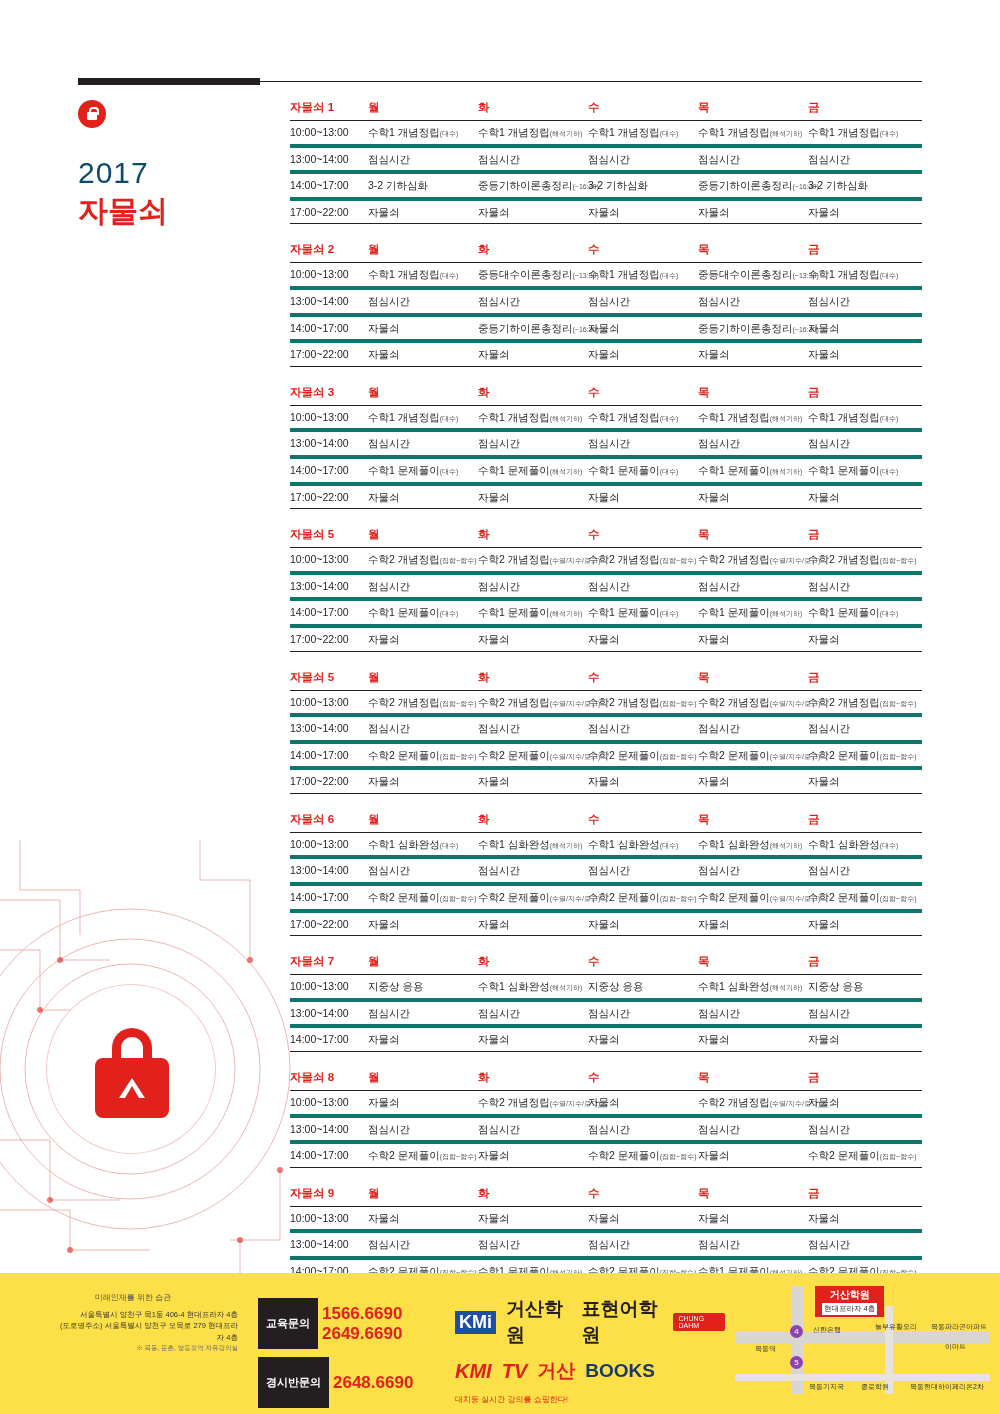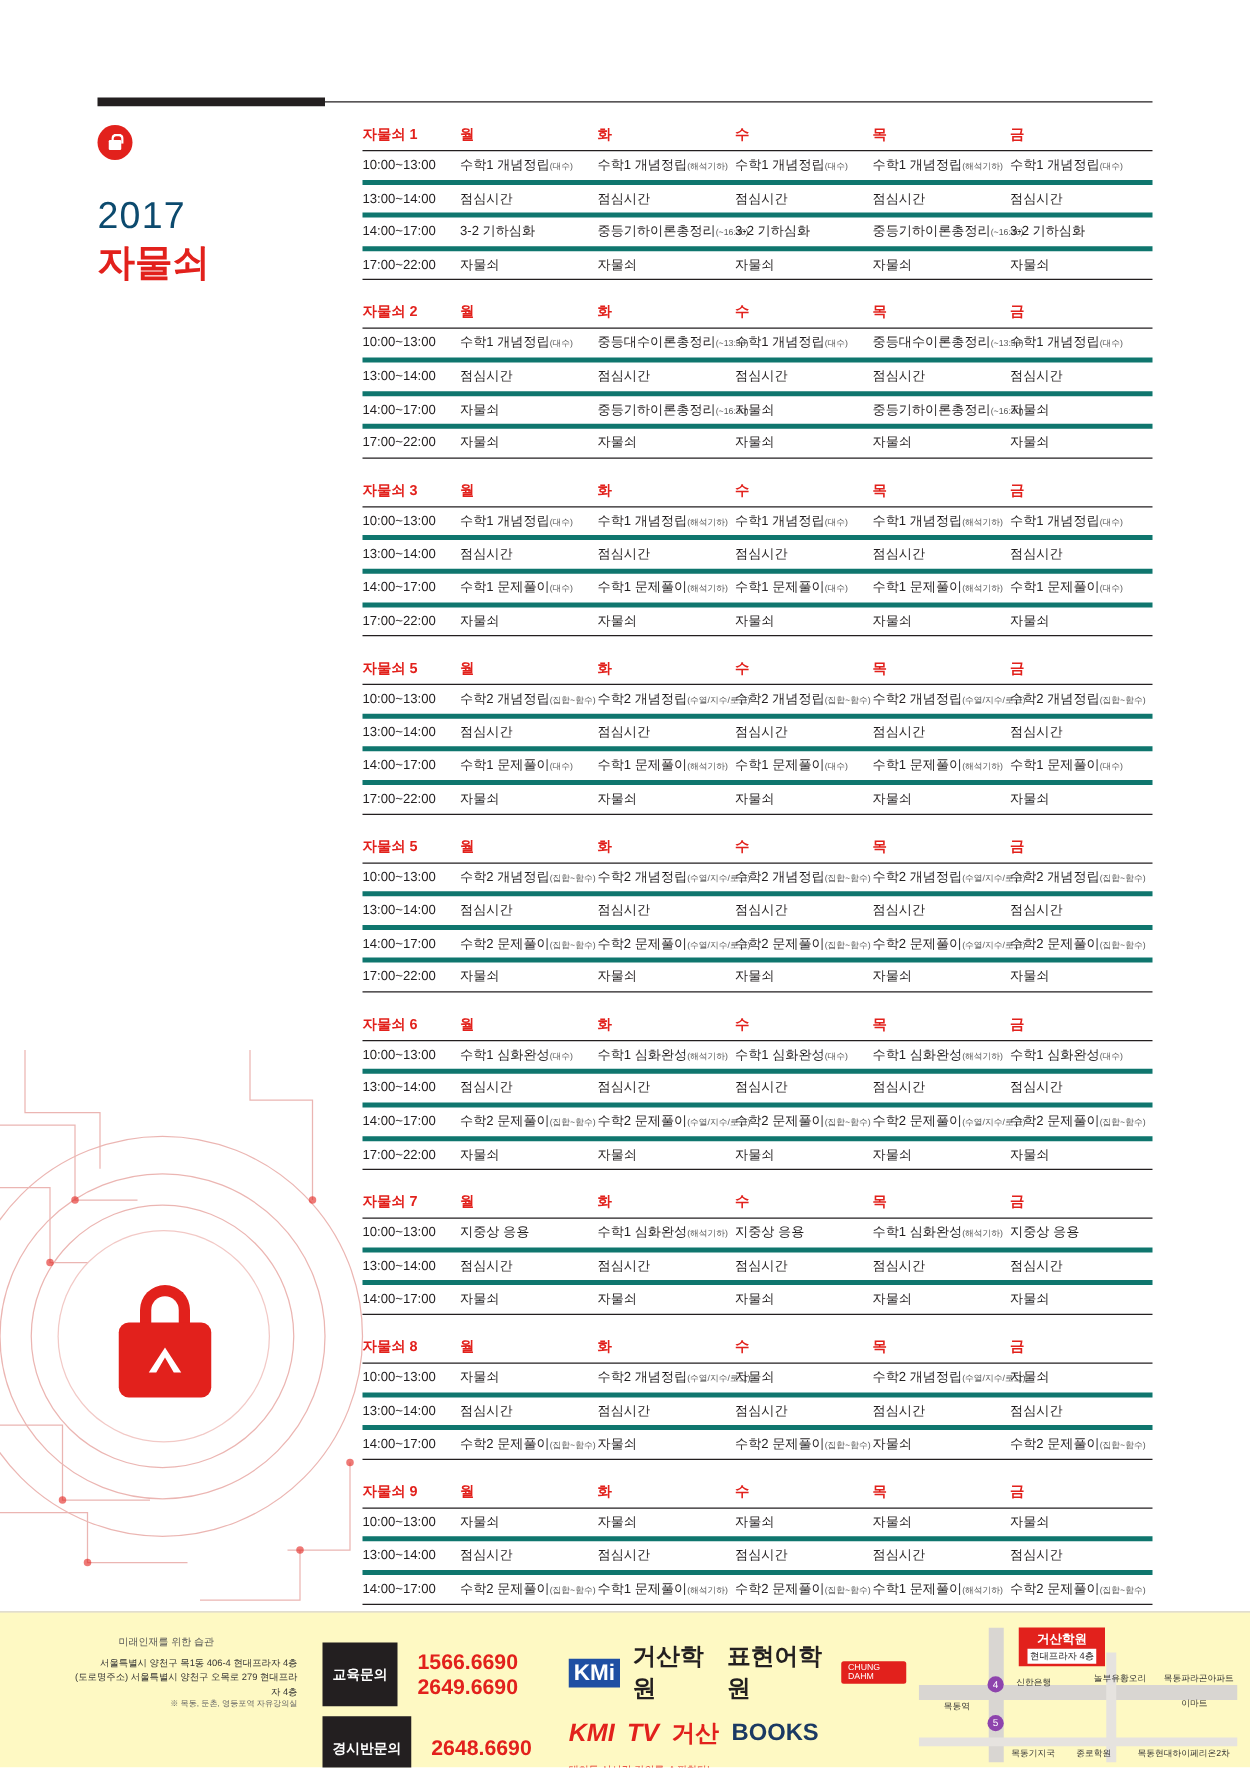--- a/index.html
+++ b/index.html
@@ -94,36 +94,36 @@
   .c1, .c2, .c3, .c4, .c5 { width:110px; flex:0 0 110px; }
   .cell {
     font-size:10.5px; color:#231f20; line-height:1.2;
     white-space:nowrap;
   }
   .cell .sub { font-size:7px; color:#555; }
   .time { font-size:10.5px; color:#231f20; }
 
   
   .footer {
-    position:absolute; left:0; bottom:0; width:1000px; height:125px;
-    background:#fef9c3; border-top:1px solid #d8d4d0;
+    position:absolute; left:0; bottom:0; width:1000px; height:141px;
+    background:#fde047; border-top:1px solid #d8d4d0;
   }
   .f-logo { position:absolute; left:28px; top:18px; width:210px; text-align:center; }
   .f-logo .slogan { font-size:8px; color:#555; margin-bottom:2px; }
   .f-logo .mark { display:flex; align-items:center; justify-content:center; gap:6px; }
   .f-logo .name { font-size:26px; font-weight:700; color:#1b3a63; letter-spacing:-1px; }
   .f-logo .eng { font-size:6.5px; color:#1b3a63; letter-spacing:1.2px; margin-top:1px; }
   .f-addr { font-size:7.5px; color:#333; line-height:1.5; margin-top:6px; text-align:right;margin-left:32px;}
   .f-addr .tiny { font-size:6.5px; color:#666; }
 
   .f-tel { position:absolute; left:258px; top:24px; width:180px; }
   .tel-row { display:flex; align-items:center; margin-bottom:8px; }
   .tel-tag {
     background:#231f20; color:#fff; font-size:11px; font-weight:700;
-    padding:18px 8px; margin-right:16px;
+    padding:18px 8px; margin-right:4px;
   }
   .tel-num { color:#e2211c; font-size:17px; font-weight:700; line-height:1.15; }
   .tel-num .second { display:block; }
 
   .f-brands { position:absolute; left:455px; top:22px; width:270px; }
   .brand-line { display:flex; align-items:center; gap:10px; margin-bottom:10px; }
   .kmi-box { background:#1f4fa3; color:#fff; padding:1px 4px; font-size:18px; font-weight:700;}
   .b-ko { font-size:19px; font-weight:700; color:#231f20; }
   .b-red { color:#e2211c; font-size:19px; font-weight:700; }
   .chung { background:#e2211c; color:#fff; font-size:7px; padding:2px 5px; border-radius:2px;}

